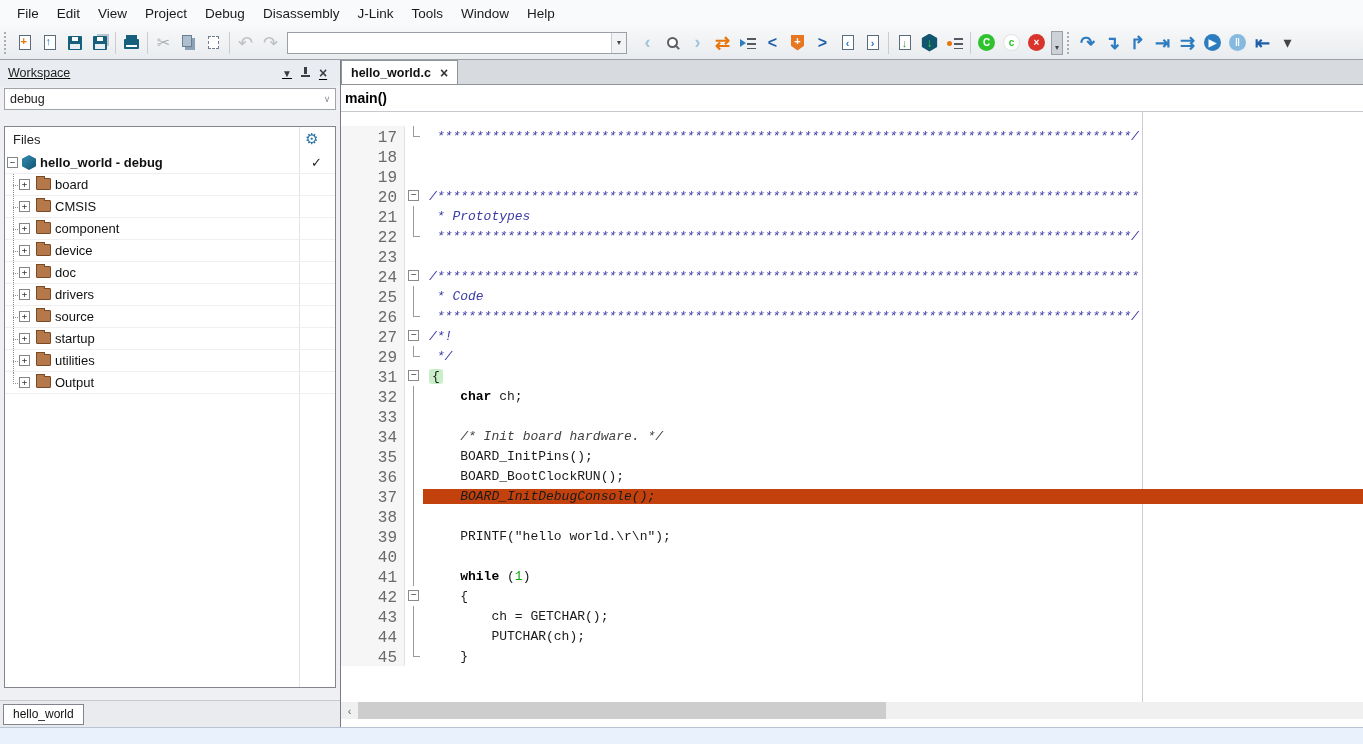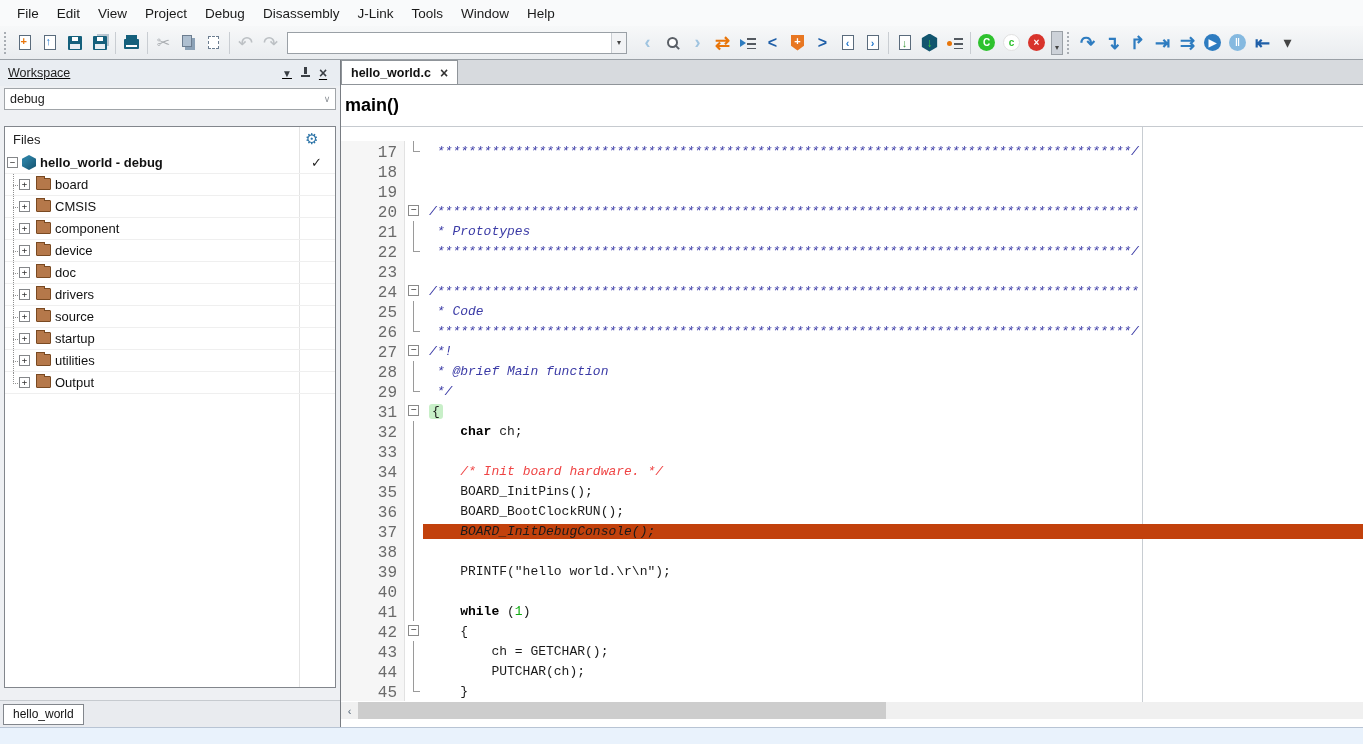--- a/index.html
+++ b/index.html
@@ -76,36 +76,36 @@
   .tlabel.root { left:35px; font-weight:bold; }
   .tcheck { position:absolute; left:306px; top:3px; font-size:13px; color:#222; }
   #wtabs { height:27px; background:#e9ebef; display:flex; align-items:flex-start; padding:3px 0 0 3px; border-top:1px solid #c6cacf; }
   #wtab1 { background:#fff; border:1px solid #82868c; font-size:12px; padding:2px 9px 3px 9px; color:#111; }
 
   
   #editor { flex:1; display:flex; flex-direction:column; background:#fff; min-width:0; min-height:0; }
   #tabbar { height:25px; background:#d7dade; border-bottom:1px solid #8f9499; display:flex; align-items:flex-end; flex:0 0 auto; }
   #etab { background:#fff; border:1px solid #8f9499; border-bottom:none; height:24px; display:flex; align-items:center; padding:0 9px; font-size:12.5px; font-weight:bold; color:#111; }
   #etab .closex { margin-left:9px; font-weight:bold; font-size:14px; color:#333; cursor:default; }
-  #fnbar { height:42px; border-bottom:1px solid #c6cacf; display:flex; align-items:center; padding-left:4px; font-size:18px; font-weight:bold; color:#000; flex:0 0 auto; background:#fff; }
+  #fnbar { height:27px; border-bottom:1px solid #c6cacf; display:flex; align-items:center; padding-left:4px; font-size:14px; font-weight:bold; color:#000; flex:0 0 auto; background:#fff; }
   #codearea { flex:1; position:relative; overflow:hidden; font-family:"Liberation Mono","DejaVu Sans Mono",monospace; font-size:13px; background:#fff; }
   #marginline { position:absolute; left:801px; top:0; bottom:0; border-left:1px solid #c8cdd2; }
   #codelines { position:absolute; left:0; right:0; top:14px; }
   .crow { height:20px; display:flex; align-items:center; }
   .bp { width:20px; flex:0 0 20px; height:100%; background:#f6f6f6; position:relative; }
   .num { width:44px; flex:0 0 44px; height:100%; background:#f6f6f6; border-right:1px solid #e2e2e2; color:#6a6a6a; font-size:16px; text-align:right; padding:3px 7px 0 0; }
   .fold { width:18px; flex:0 0 18px; height:100%; position:relative; }
   .fold.f-line::before { content:""; position:absolute; left:8px; top:0; bottom:0; border-left:1px solid #9a9a9a; }
   .fold.f-end::before { content:""; position:absolute; left:8px; top:0; height:50%; width:6px; border-left:1px solid #9a9a9a; border-bottom:1px solid #9a9a9a; }
   .fold .fbox { position:absolute; left:3px; top:4px; width:11px; height:11px; border:1px solid #8a8a8a; background:#fff; font-size:10px; line-height:9px; text-align:center; color:#333; }
   .cline { flex:1; padding-left:6px; white-space:pre; color:#1a1a1a; overflow:hidden; }
   .crow.hl .cline { background:#c2410c;font-style:italic; }
   .exec { background:#c8efc8; border-radius:3px; padding:0 3px; }
   .t-cb { color:#3b3ba6; font-style:italic; }
-  .t-cg { color:#ef4444; font-style:italic; }
+  .t-cg { color:#404040; font-style:italic; }
   .t-k { font-weight:bold; color:#000; }
   .t-num { color:#0faa0f; }
   .execarrow { position:absolute; left:3px; top:5px; width:13px; height:11px; }
   .execarrow::before { content:""; position:absolute; left:0; top:3px; width:6px; height:5px; background:#2fa32f; box-shadow:0 0 0 1px #1c7a1c; }
   .execarrow::after { content:""; position:absolute; left:6px; top:0; border-top:5.5px solid transparent; border-bottom:5.5px solid transparent; border-left:6px solid #2fa32f; }
   #hscroll { height:17px; background:#f0f0f0; display:flex; align-items:center; flex:0 0 auto; }
   #hleft { width:17px; height:17px; display:flex; align-items:center; justify-content:center; font-size:11px; color:#5a6b7c; }
   #hthumb { width:528px; height:17px; background:#cdcdcd; }
   #epad { height:8px; background:#fff; flex:0 0 auto; }
 
@@ -416,26 +416,20 @@
             <div class="crow">
               <div class="bp"></div>
               <div class="num">27</div>
               <div class="fold">
                 <span class="fbox">−</span>
               </div>
               <div class="cline"><span class="t-cb">/*!</span></div>
             </div>
             <div class="crow">
               <div class="bp"></div>
-              <div class="num">28</div>
-              <div class="fold f-line"></div>
-              <div class="cline"><span class="t-cb"> * @brief Main function</span></div>
-            </div>
-            <div class="crow">
-              <div class="bp"></div>
               <div class="num">29</div>
               <div class="fold f-end"></div>
               <div class="cline"><span class="t-cb"> */</span></div>
             </div>
             <div class="crow">
               <div class="bp"></div>
               <div class="num">31</div>
               <div class="fold">
                 <span class="fbox">−</span>
               </div>

